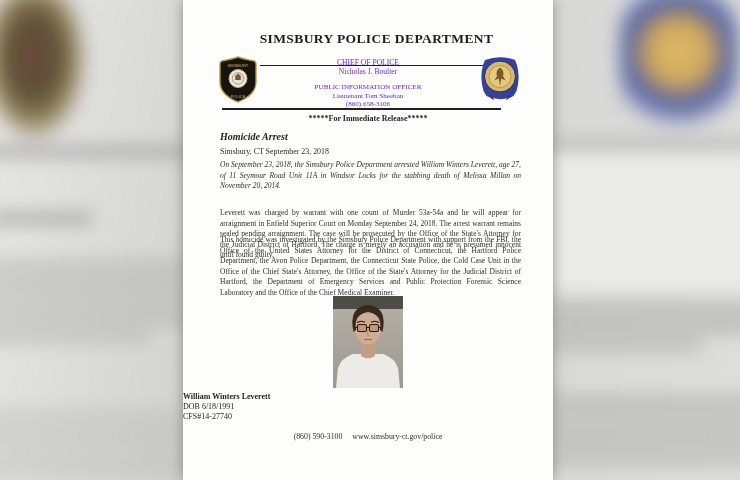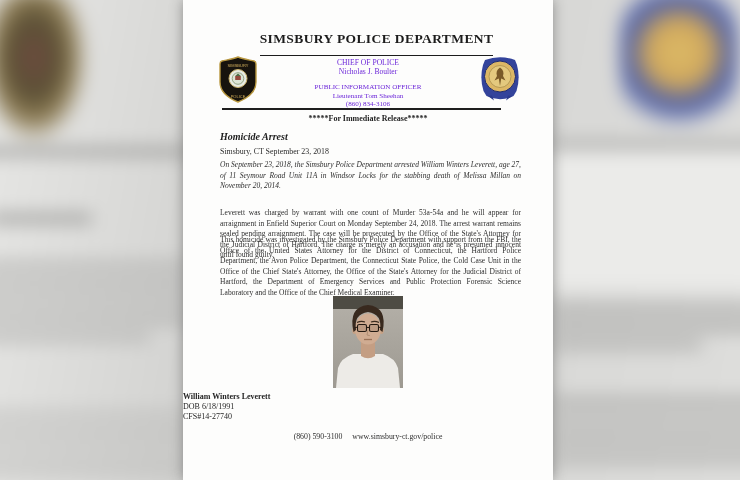--- a/index.html
+++ b/index.html
@@ -35,21 +35,21 @@
     box-shadow: 0 0 12px rgba(50,50,50,0.45);
     color: #2b2b2b;
   }
   .abs { position: absolute; }
 
   .doc-title {
     top: 31px; left: 0; width: 100%; text-align: center;
     font-size: 13.5px; font-weight: bold; letter-spacing: 0.4px; color: #1c1c1c;
     white-space: nowrap;
   }
-  .doc-title span { border-bottom: 1.6px solid #1c1c1c; padding-bottom: 9px; margin-left: 17px; }
+  .doc-title span { border-bottom: 1.6px solid #1c1c1c; padding-bottom: 19px; margin-left: 17px; }
 
   .header-row {
     top: 56px; left: 36px; right: 32px;
     display: flex; justify-content: space-between; align-items: flex-start;
   }
   .header-center { text-align: center; margin-top: 2px; color: #6d28d9; }
   .hdr-sm  { font-size: 7.6px; line-height: 9px; }
   .hdr-xs  { font-size: 7.1px; line-height: 8.6px; }
   .hdr-gap { height: 7px; }
 
@@ -135,21 +135,21 @@
       <path d="M16.2 20 L19 17.5 L21.8 20 Z" fill="#4c6b46"></path>
       <text x="19" y="41.5" font-size="4" fill="#d6b25e" text-anchor="middle" font-family="Liberation Sans, sans-serif">POLICE</text>
     </svg>
 
     <div class="header-center">
       <div class="hdr-sm">CHIEF OF POLICE</div>
       <div class="hdr-sm">Nicholas J. Boulter</div>
       <div class="hdr-gap"></div>
       <div class="hdr-xs">PUBLIC INFORMATION OFFICER</div>
       <div class="hdr-xs">Lieutenant Tom Sheehan</div>
-      <div class="hdr-xs">(860) 834-3106</div>
+      <div class="hdr-xs">(860) 658-3106</div>
     </div>
 
     <svg width="42" height="47" viewBox="0 0 42 47">
       <path d="M6 4 Q21 -1.5 36 4 L38 9 Q41.5 22 37.5 35 L34.5 40 Q21 46.5 7.5 40 L4.5 35 Q0.5 22 4 9 Z" fill="#33439b"></path>
       <circle cx="21" cy="20.5" r="15.5" fill="#dcb766" stroke="#1e2a6e" stroke-width="1"></circle>
       <circle cx="21" cy="20.5" r="11" fill="#e4c97e" stroke="#a98e4a" stroke-width="0.8"></circle>
       <path d="M21 11.5 C17.8 13.5 16.8 16.8 18 20 L15.5 24.5 L19.8 22.5 L21 30 L22.2 22.5 L26.5 24.5 L24 20 C25.2 16.8 24.2 13.5 21 11.5 Z" fill="#7a5a28"></path>
       <path d="M9 40 L15 44.5 L13 39.5 Z" fill="#2b3a8c"></path>
       <path d="M33 40 L27 44.5 L29 39.5 Z" fill="#2b3a8c"></path>
     </svg>

